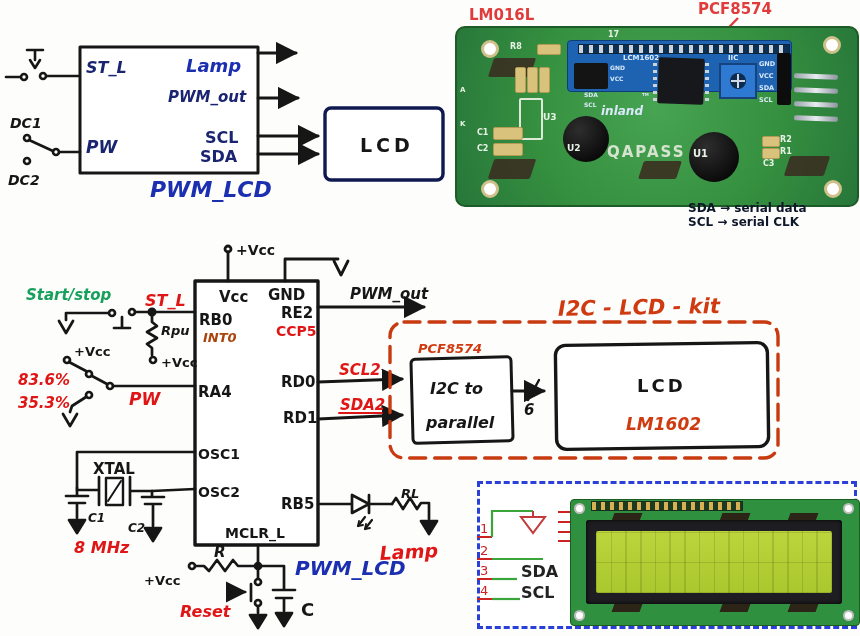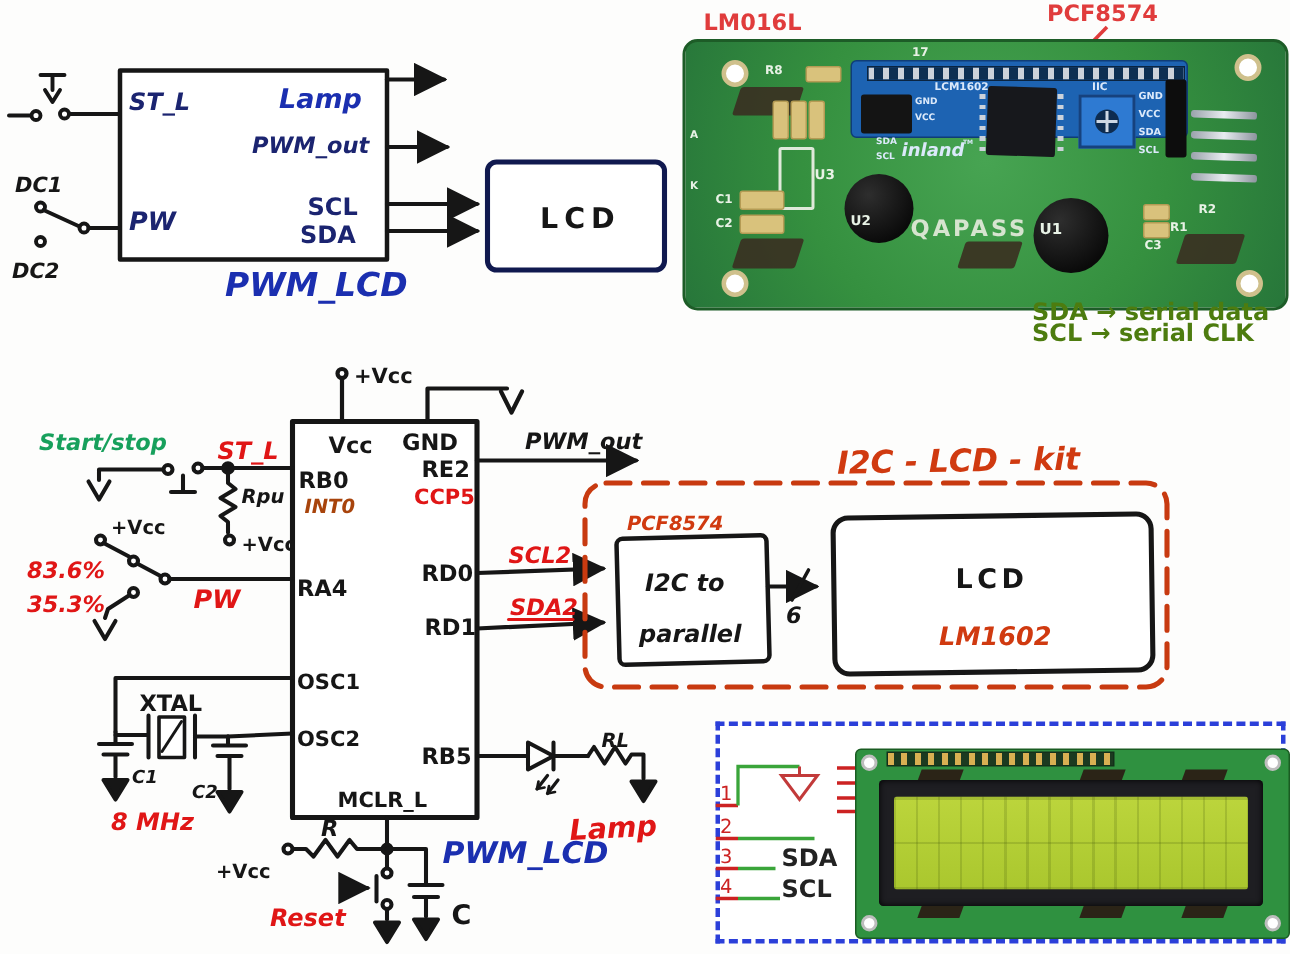--- a/index.html
+++ b/index.html
@@ -37,21 +37,21 @@
   .icpins{position:absolute;width:4px;height:40px;background:repeating-linear-gradient(0deg,#ccd2da 0 3px,transparent 3px 7px);}
   .pot{position:absolute;left:151px;top:22px;width:38px;height:36px;background:#2e7ad2;
        border:2px solid #16427e;box-sizing:border-box;}
   .pot .screw{position:absolute;left:9px;top:8px;width:16px;height:16px;border-radius:50%;background:#0e2c50;}
   .pot .b1,.pot .b2{position:absolute;background:#cfd8e4;}
   .pot .b1{left:16px;top:9px;width:2px;height:14px;}
   .pot .b2{left:10px;top:15px;width:14px;height:2px;}
   .hdr{position:absolute;left:209px;top:12px;width:14px;height:52px;background:#0d0d0d;border-radius:2px;}
   .hpin{position:absolute;width:44px;height:5px;border-radius:2px;
         background:linear-gradient(90deg,#9aa2ab,#e8ecf0 50%,#8c949d);transform:rotate(2deg);}
-  .legend{position:absolute;left:233px;top:201px;color:#4d7c0f;font-weight:bold;font-size:16px;line-height:14px;}
+  .legend{position:absolute;left:233px;top:201px;color:#0f172a;font-weight:bold;font-size:12px;line-height:14px;}
   
   #sim{position:absolute;left:477px;top:481px;width:380px;height:148px;border:3px dashed #2b3fd9;
        box-sizing:border-box;background:#fff;}
   .module{position:absolute;left:90px;top:15px;width:288px;height:125px;background:#2f9140;
           border:1px solid #1a5c22;border-radius:4px;}
   .m-pinrow{position:absolute;left:20px;top:1px;width:150px;height:8px;
             background:repeating-linear-gradient(90deg,#d8b052 0 4px,#1c3a20 4px 9px);
             border:1px solid #14301a;}
   .m-hole{position:absolute;width:11px;height:11px;border-radius:50%;background:#fff;border:2px solid #bdbdbd;box-sizing:border-box;}
   .m-tab{position:absolute;width:28px;height:8px;background:#2b2417;transform:skewX(-20deg);}
@@ -297,21 +297,21 @@
     <div class="pad" style="left:36px;top:99px;width:28px;height:11px;"></div>
     <div class="wlabel" style="left:20px;top:116px;font-size:8px;">C2</div>
     <div class="pad" style="left:36px;top:115px;width:28px;height:11px;"></div>
     <div class="wlabel" style="left:3px;top:58px;font-size:7px;">A</div>
     <div class="wlabel" style="left:3px;top:92px;font-size:7px;">K</div>
     <div class="wlabel" style="left:151px;top:2px;font-size:8px;">17</div>
     <div class="wlabel" style="left:110px;top:115px;font-size:9px;">U2</div>
     <div class="wlabel" style="left:150px;top:115px;font-size:15px;letter-spacing:2px;color:#d6e4cf;">QAPASS</div>
     <div class="wlabel" style="left:236px;top:120px;font-size:10px;">U1</div>
     <div class="pad" style="left:305px;top:108px;width:16px;height:9px;"></div>
-    <div class="wlabel" style="left:342px;top:107px;font-size:8px;">R2</div>
+    <div class="wlabel" style="left:323px;top:107px;font-size:8px;">R2</div>
     <div class="pad" style="left:305px;top:120px;width:16px;height:9px;"></div>
     <div class="wlabel" style="left:323px;top:119px;font-size:8px;">R1</div>
     <div class="wlabel" style="left:306px;top:131px;font-size:8px;">C3</div>
 
     <div class="hpin" style="left:337px;top:46px;"></div>
     <div class="hpin" style="left:337px;top:60px;"></div>
     <div class="hpin" style="left:337px;top:74px;"></div>
     <div class="hpin" style="left:337px;top:88px;"></div>
 
     <div class="bp">
@@ -329,21 +329,21 @@
       <div class="pot">
         <div class="screw"></div>
         <div class="b1"></div>
         <div class="b2"></div>
       </div>
       <div class="lab" style="left:191px;top:19px;font-size:6.5px;">GND</div>
       <div class="lab" style="left:191px;top:31px;font-size:6.5px;">VCC</div>
       <div class="lab" style="left:191px;top:43px;font-size:6.5px;">SDA</div>
       <div class="lab" style="left:191px;top:55px;font-size:6.5px;">SCL</div>
       <div class="hdr"></div>
-      <div class="lab" style="left:33px;top:52px;font-size:12px;font-style:italic;text-align:center;">inland</div>
+      <div class="lab" style="left:33px;top:63px;font-size:12px;font-style:italic;text-align:center;">inland</div>
       <div class="lab" style="left:74px;top:51px;font-size:4px;">TM</div>
     </div>
   </div>
 
   <div class="legend">
     <div>
       <span>SDA</span>
       <span>→</span>
       <span>serial data</span>
     </div>

